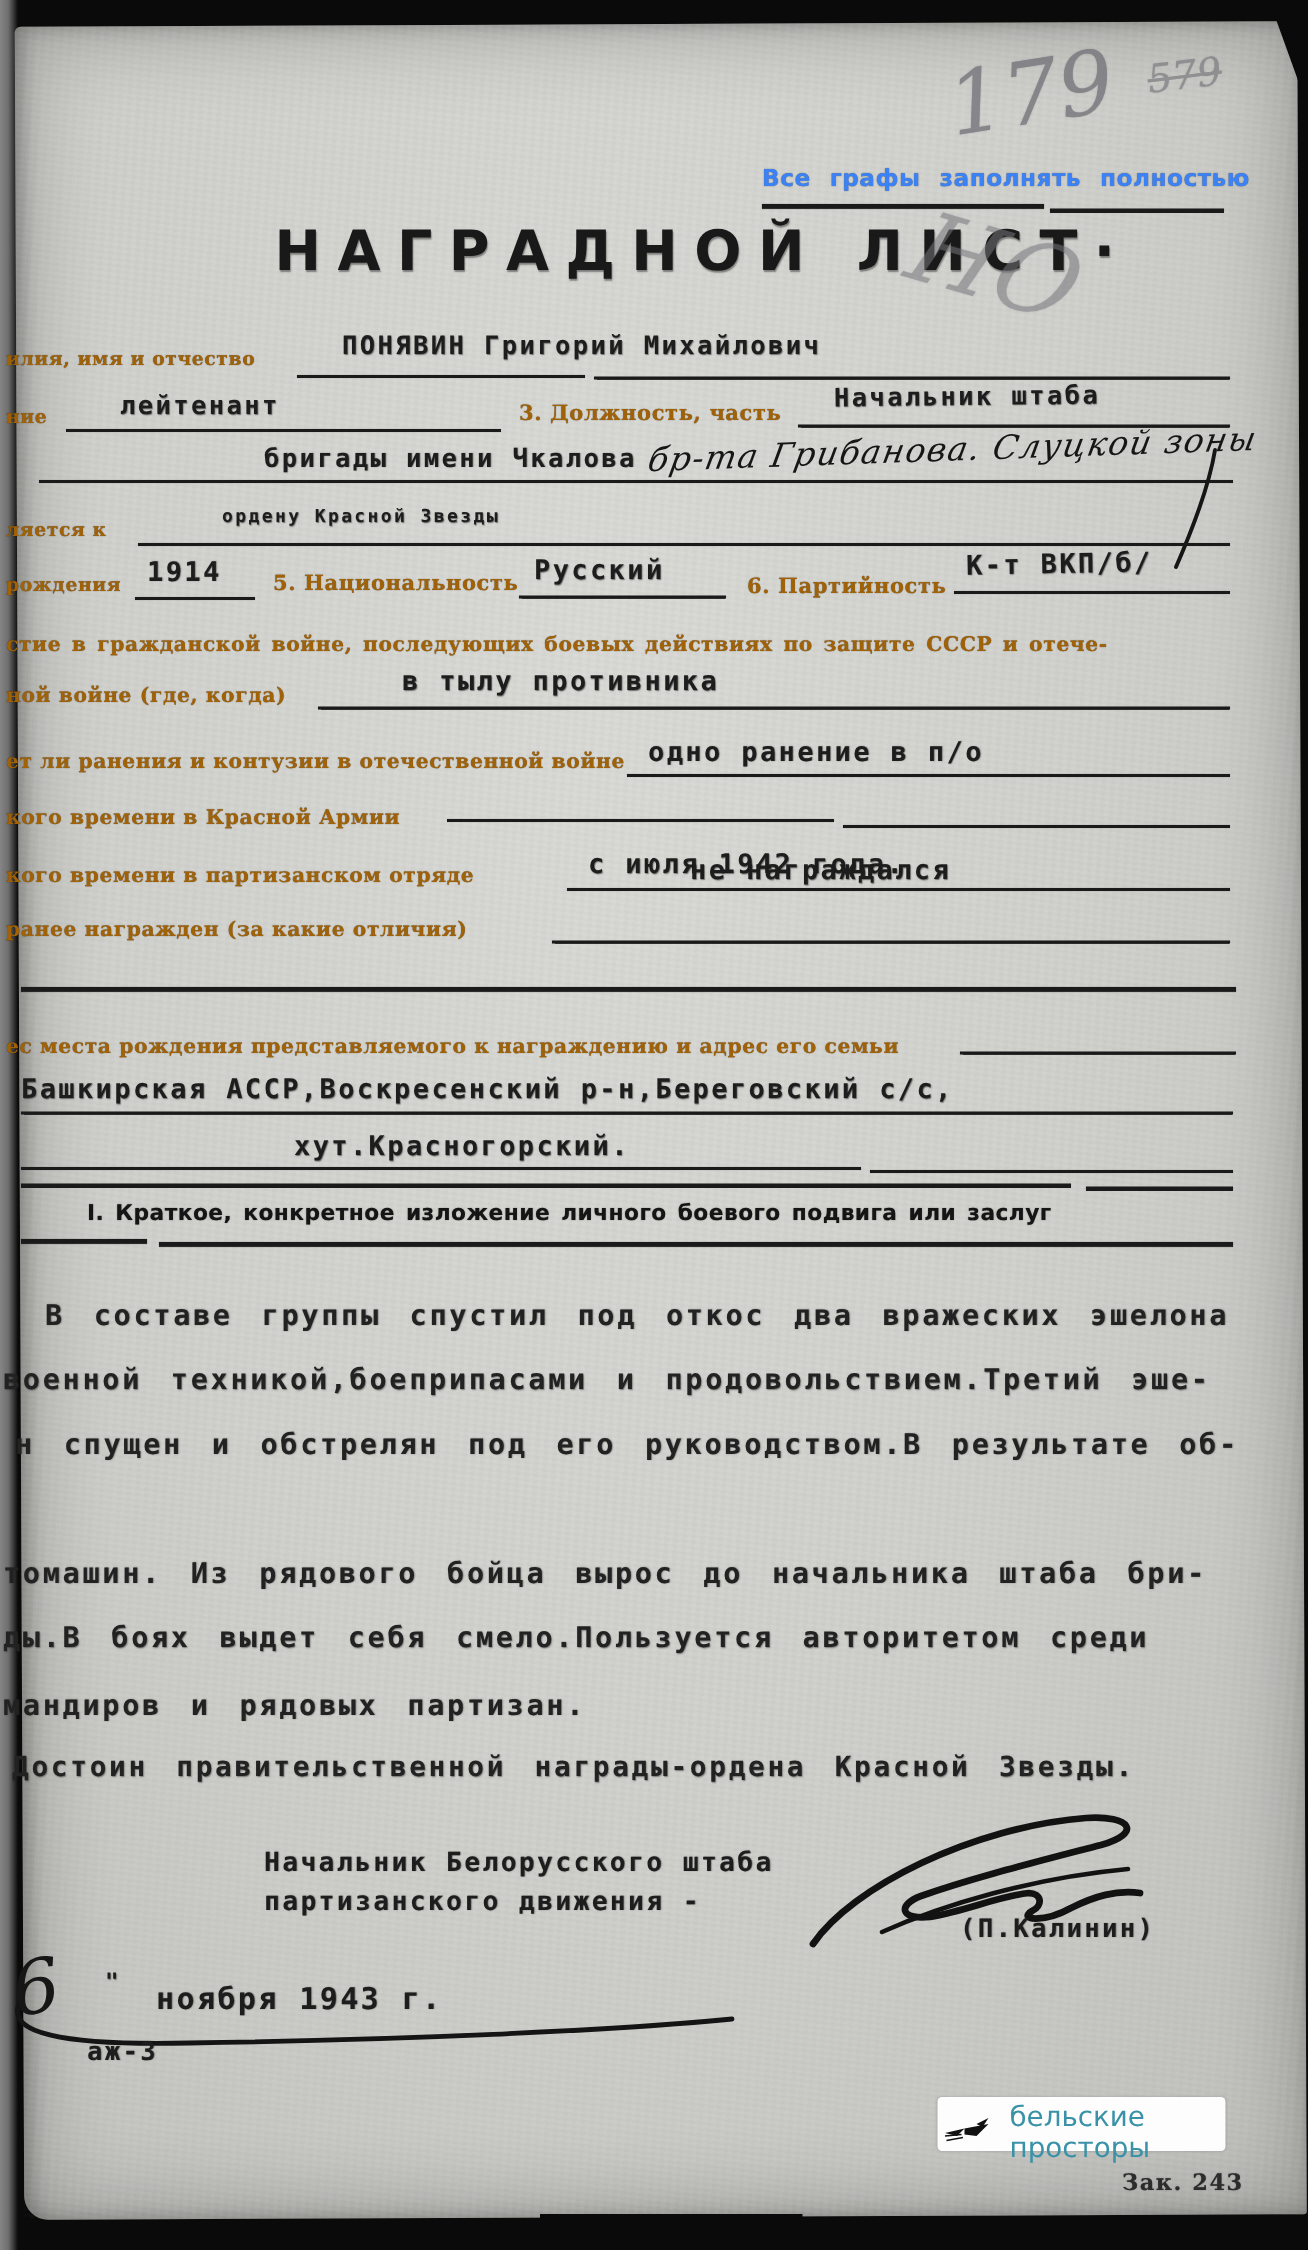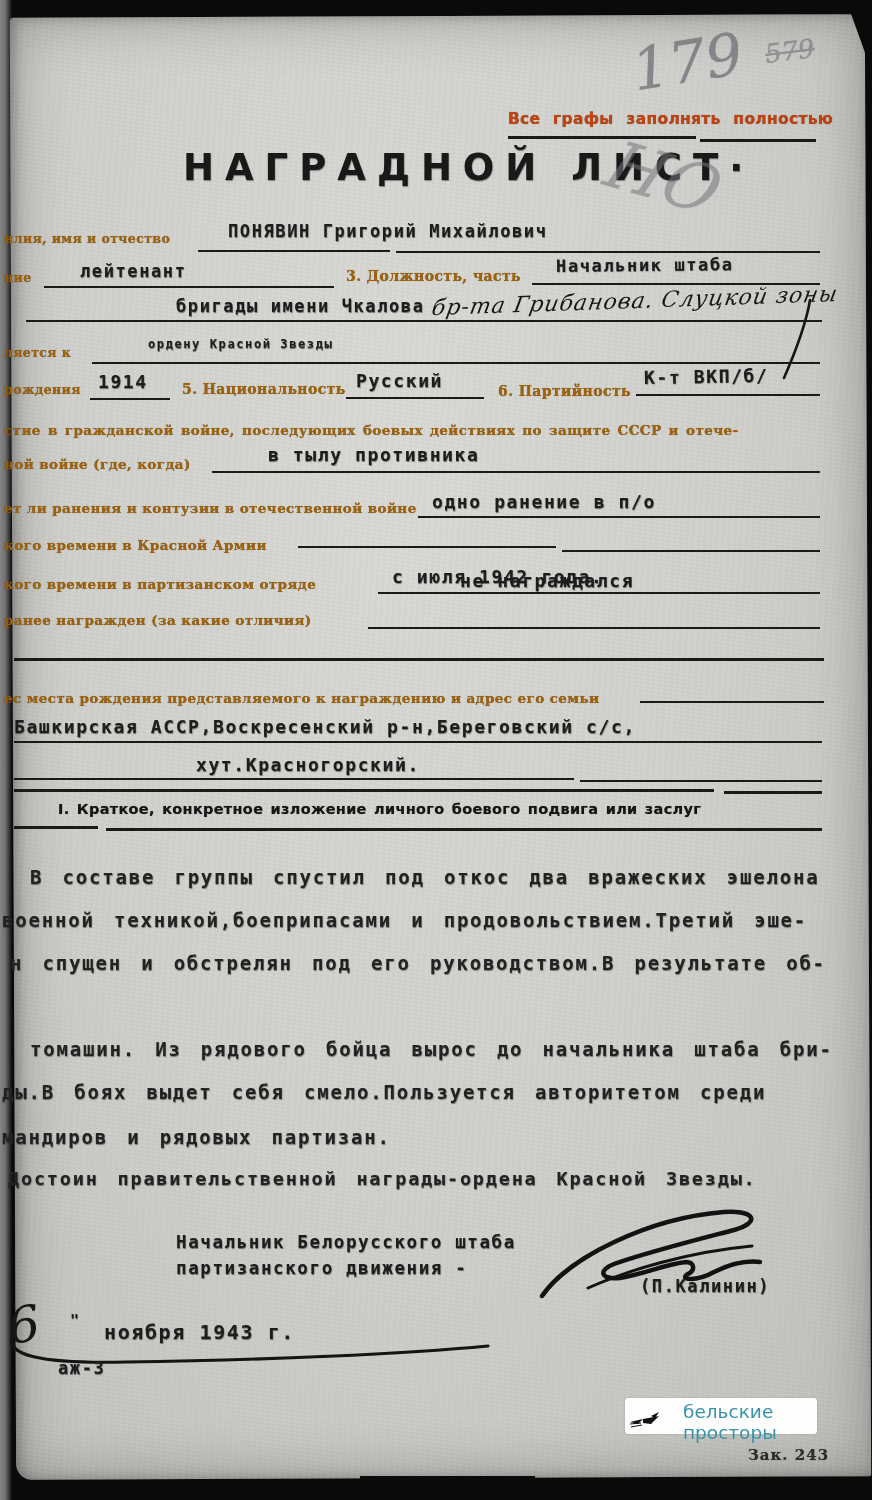--- a/index.html
+++ b/index.html
@@ -30,27 +30,27 @@
        text-shadow:.5px .6px 1px rgba(30,30,30,.5);}
   .rule{position:absolute;background:#1a1a1a;height:2px;box-shadow:0 0 .5px rgba(0,0,0,.7);}
   .hw{position:absolute;font-family:"DejaVu Serif","Liberation Serif",serif;font-style:italic;
        white-space:nowrap;}
   .pencil{color:#75757b;text-shadow:0 0 1px rgba(110,110,118,.7);}
   .ink{color:#161616;}
   #title{position:absolute;left:183px;top:146px;font-family:"DejaVu Sans","Liberation Sans",sans-serif;
        font-weight:bold;font-size:37px;letter-spacing:11px;color:#191919;
        text-shadow:.5px 1px 1px rgba(20,20,20,.45);}
   #instruction{position:absolute;left:508px;top:110px;font-family:"DejaVu Sans","Liberation Sans",sans-serif;
-       font-weight:bold;font-size:15.5px;color:#c2410c;word-spacing:7px;letter-spacing:.3px;
+       font-weight:bold;font-size:15.5px;color:#3b82f6;word-spacing:7px;letter-spacing:.3px;
        text-shadow:0 0 .8px rgba(0,0,0,.6);}
   #section-header{position:absolute;left:58px;top:801px;font-family:"DejaVu Sans","Liberation Sans",sans-serif;
        font-weight:bold;font-size:14.5px;color:#151515;letter-spacing:.3px;word-spacing:2px;
        text-shadow:0 0 .8px rgba(0,0,0,.55);}
   #watermark{position:absolute;left:625px;top:1398px;width:192px;height:36px;background:#fdfdfd;
-       border-radius:3px;display:flex;align-items:center;gap:20px;padding:12px 6px 0 4px;box-sizing:border-box;
+       border-radius:3px;display:flex;align-items:center;gap:10px;padding:12px 6px 0 4px;box-sizing:border-box;
        box-shadow:0 0 2px rgba(0,0,0,.2);}
   #watermark-text{font-family:"DejaVu Sans","Liberation Sans",sans-serif;font-size:18.5px;color:#3a92a8;}
   #zakaz{position:absolute;left:748px;top:1446px;font-family:"DejaVu Serif","Liberation Serif",serif;
        font-weight:bold;font-size:15px;color:#2c2c2c;letter-spacing:1px;
        text-shadow:0 0 .8px rgba(0,0,0,.5);}
   svg{position:absolute;overflow:visible;}
 </style>
 </head>
 <body>
 
@@ -139,21 +139,21 @@
 
     <div class="rule" style="left:14px;top:789px;width:700px;height:3px;"></div>
     <div class="rule" style="left:724px;top:791px;width:98px;height:3px;"></div>
     <div id="section-header">I. Краткое, конкретное изложение личного боевого подвига или заслуг</div>
     <div class="rule" style="left:14px;top:826px;width:84px;height:3px;"></div>
     <div class="rule" style="left:106px;top:828px;width:716px;height:3px;"></div>
 
     <div class="body-line" style="left:30px;top:866px;">В составе группы спустил под откос два вражеских эшелона</div>
     <div class="body-line" style="left:2px;top:909px;">военной техникой,боеприпасами и продовольствием.Третий эше-</div>
     <div class="body-line" style="left:10px;top:952px;">н спущен и обстрелян под его руководством.В результате об-</div>
-    <div class="body-line" style="left:2px;top:1038px;margin-left:28px;">томашин. Из рядового бойца вырос до начальника штаба бри-</div>
+    <div class="body-line" style="left:2px;top:1038px;">томашин. Из рядового бойца вырос до начальника штаба бри-</div>
     <div class="body-line" style="left:2px;top:1081px;">ды.В боях выдет себя смело.Пользуется авторитетом среди</div>
     <div class="body-line" style="left:2px;top:1126px;">мандиров и рядовых партизан.</div>
     <div class="body-line" style="left:8px;top:1168px;font-size:18.5px;">Достоин правительственной награды-ордена Красной Звезды.</div>
 
     <div class="typ" style="left:176px;top:1232px;font-size:17.5px;">Начальник Белорусского штаба</div>
     <div class="typ" style="left:176px;top:1258px;font-size:17.5px;">партизанского движения -</div>
     <svg style="left:528px;top:1200px;" width="250" height="110">
       <path d="M14,96 C40,58 120,18 196,12 C226,10 234,22 206,30 C160,42 120,52 86,64
                C70,70 72,80 92,78 C116,74 138,64 158,62 C166,62 168,70 160,74
                C150,80 168,82 186,72 C202,64 216,60 232,62" stroke="#121212" stroke-width="4.5" fill="none" stroke-linecap="round" stroke-linejoin="round"></path>

